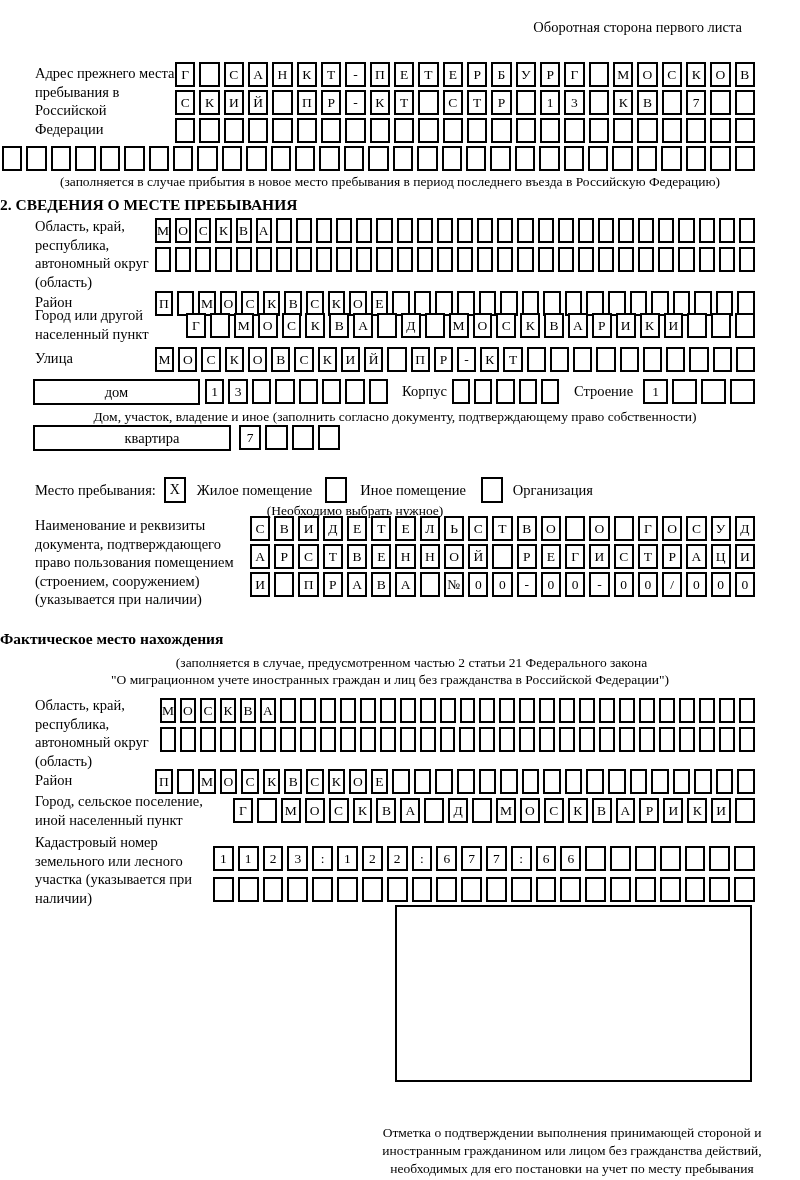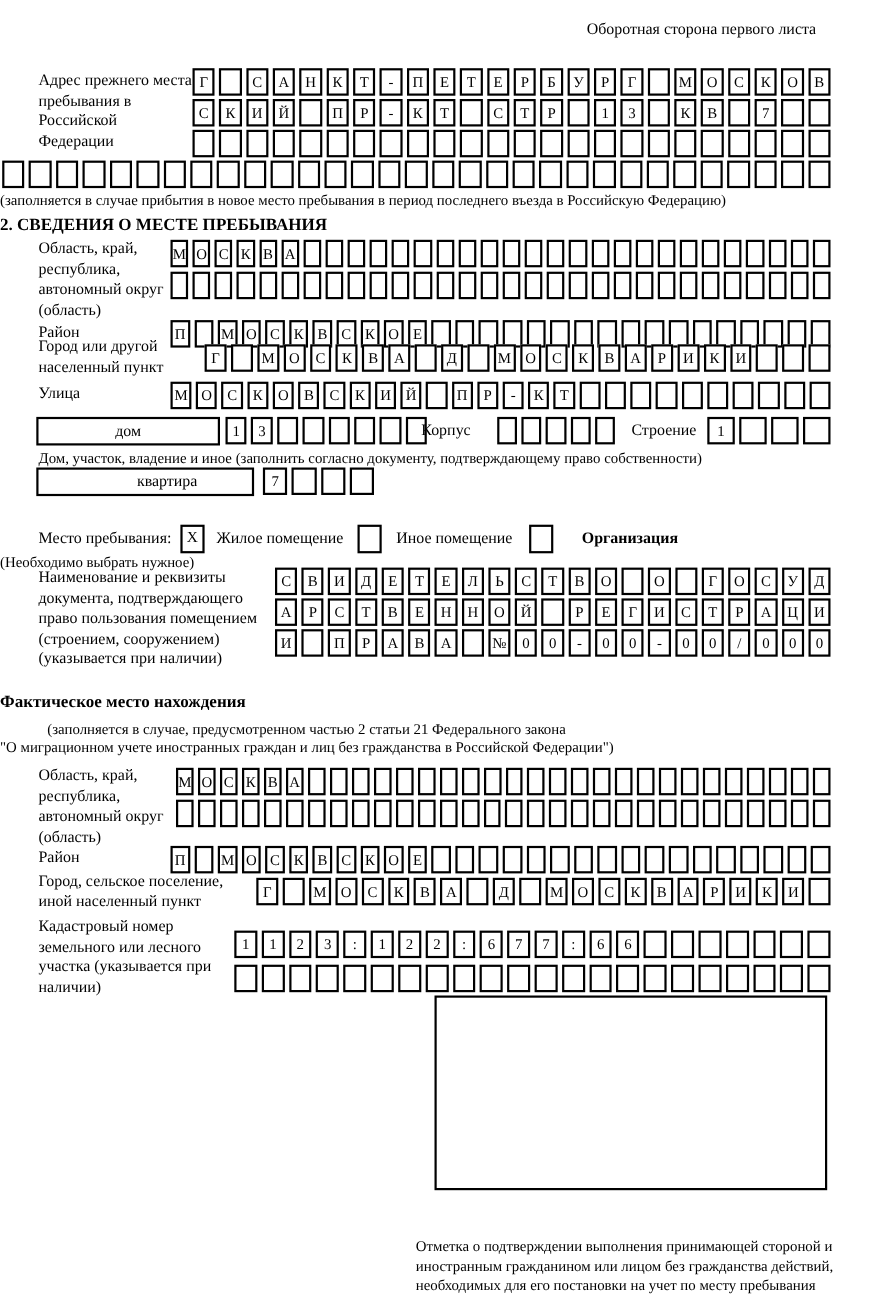--- a/index.html
+++ b/index.html
@@ -1,20 +1,20 @@
 <!DOCTYPE html>
 <html><head>
 <meta charset="utf-8">
 <style>
   html,body{margin:0;padding:0;background:#fff;}
   .page{position:relative;width:800px;height:1180px;background:#fff;color:#000;
         font-family:"Liberation Serif","DejaVu Serif",serif;overflow:hidden;}
   .abs{position:absolute;box-sizing:border-box;}
   .label{font-size:14.5px;line-height:1.28;}
-  .cap{font-size:13.5px;}
+  .cap{font-size:13.5px;text-align:center;}
   .center{}
   .bold{font-weight:bold;}
   .grid{display:grid;gap:4px;}
   .cell{box-sizing:border-box;border:2px solid #000;height:25px;background:#fff;
         display:flex;align-items:center;justify-content:center;
         font-size:13.5px;line-height:1;}
   .widebox{box-sizing:border-box;border:2px solid #000;height:26px;background:#fff;
         display:flex;align-items:center;justify-content:center;font-size:14.5px;}
   .checkbox{box-sizing:border-box;border:2px solid #000;width:22px;height:26px;background:#fff;
         display:inline-flex;align-items:center;justify-content:center;font-size:14px;flex:0 0 auto;}
@@ -304,21 +304,21 @@
   <div class="abs grid" style="left: 205px; top: 379px; width: 183px; grid-template-columns: repeat(8, 1fr);">
       <div class="cell">1</div>
       <div class="cell">3</div>
       <div class="cell"></div>
       <div class="cell"></div>
       <div class="cell"></div>
       <div class="cell"></div>
       <div class="cell"></div>
       <div class="cell"></div>
     </div>
-  <div class="abs label" style="left:383px;top:382px;">Корпус</div>
+  <div class="abs label" style="left:402px;top:382px;">Корпус</div>
   <div class="abs grid" style="left: 452px; top: 379px; width: 107px; grid-template-columns: repeat(5, 1fr);">
       <div class="cell"></div>
       <div class="cell"></div>
       <div class="cell"></div>
       <div class="cell"></div>
       <div class="cell"></div>
     </div>
   <div class="abs label" style="left:574px;top:382px;">Строение</div>
   <div class="abs grid" style="left: 643px; top: 379px; width: 112px; grid-template-columns: repeat(4, 1fr);">
       <div class="cell">1</div>
@@ -336,21 +336,21 @@
       <div class="cell"></div>
     </div>
 
   <div class="abs mesto-row" style="left:35px;top:477px;">
     <span>Место пребывания:</span>
     <span class="checkbox" style="margin-left:8px;">X</span>
     <span style="margin-left:11px;">Жилое помещение</span>
     <span class="checkbox" style="margin-left:13px;"></span>
     <span style="margin-left:13px;">Иное помещение</span>
     <span class="checkbox" style="margin-left:15px;"></span>
-    <span style="margin-left:26px;font-weight:bold;">Организация</span>
+    <span style="margin-left:10px;">Организация</span>
   </div>
   <div class="abs cap center" style="left:0;top:503px;width:710px;">(Необходимо выбрать нужное)</div>
 
   <div class="abs label" style="left:35px;top:516px;width:208px;">Наименование и реквизиты документа, подтверждающего право пользования помещением (строением, сооружением) (указывается при наличии)</div>
   <div class="abs grid" style="left: 250px; top: 516px; width: 505px; grid-template-columns: repeat(21, 1fr);">
       <div class="cell">С</div>
       <div class="cell">В</div>
       <div class="cell">И</div>
       <div class="cell">Д</div>
       <div class="cell">Е</div>

